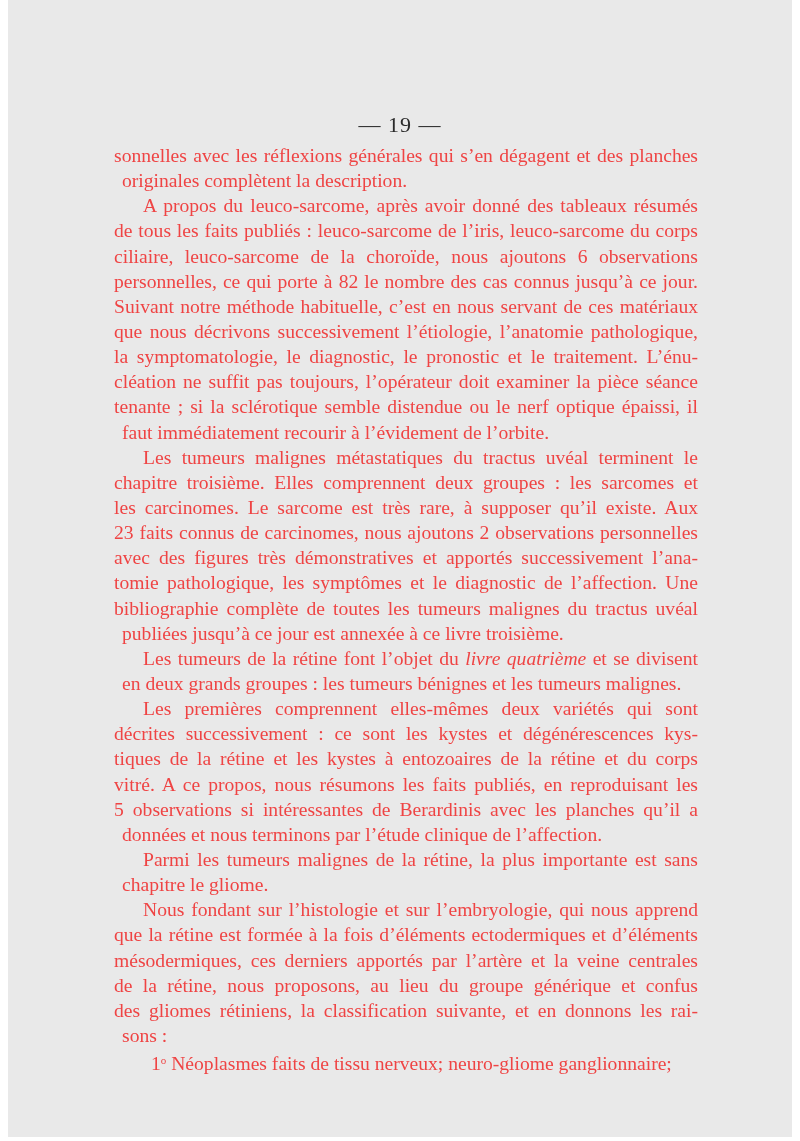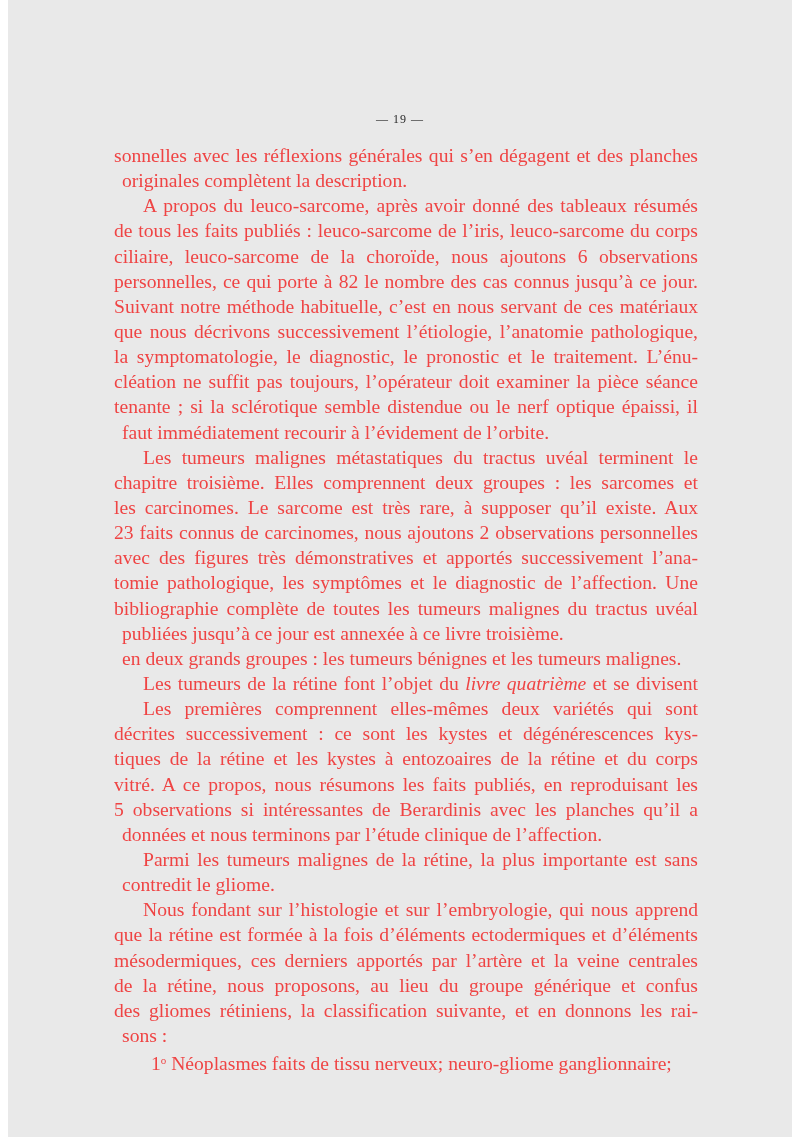--- a/index.html
+++ b/index.html
@@ -21,21 +21,21 @@
     height: 1137px;
     background: #e9e9e9;
   }
   .page-number {
     position: absolute;
     top: 112px;
     left: 0;
     width: 800px;
     text-align: center;
     font-family: "Liberation Serif", "DejaVu Serif", serif;
-    font-size: 12px;
+    font-size: 22px;
     color: #2a2a2a;
     letter-spacing: 1px;
   }
   .text-block {
     position: absolute;
     left: 114px;
     top: 143px;
     width: 584px;
     font-family: "Liberation Serif", "DejaVu Serif", serif;
     font-size: 19.6px;
@@ -94,40 +94,40 @@
     <div class="line">chapitre troisième. Elles comprennent deux groupes : les sarcomes et</div>
     <div class="line">les carcinomes. Le sarcome est très rare, à supposer qu’il existe. Aux</div>
     <div class="line">23 faits connus de carcinomes, nous ajoutons 2 observations personnelles</div>
     <div class="line">avec des figures très démonstratives et apportés successivement l’ana-</div>
     <div class="line">tomie pathologique, les symptômes et le diagnostic de l’affection. Une</div>
     <div class="line">bibliographie complète de toutes les tumeurs malignes du tractus uvéal</div>
     <div class="line last">publiées jusqu’à ce jour est annexée à ce livre troisième.</div>
   </div>
 
   <div>
+    <div class="line indent">
+      <span>Les tumeurs de la rétine font l’objet du </span><em>livre quatrième</em><span> et se divisent</span>
+    </div>
     <div class="line last">
       <span>en deux grands groupes : les tumeurs bénignes et les tumeurs malignes.</span>
-    </div>
-    <div class="line indent">
-      <span>Les tumeurs de la rétine font l’objet du </span><em>livre quatrième</em><span> et se divisent</span>
     </div>
   </div>
 
   <div>
     <div class="line indent">Les premières comprennent elles-mêmes deux variétés qui sont</div>
     <div class="line">décrites successivement : ce sont les kystes et dégénérescences kys-</div>
     <div class="line">tiques de la rétine et les kystes à entozoaires de la rétine et du corps</div>
     <div class="line">vitré. A ce propos, nous résumons les faits publiés, en reproduisant les</div>
     <div class="line">5 observations si intéressantes de Berardinis avec les planches qu’il a</div>
     <div class="line last">données et nous terminons par l’étude clinique de l’affection.</div>
   </div>
 
   <div>
     <div class="line indent">Parmi les tumeurs malignes de la rétine, la plus importante est sans</div>
-    <div class="line last">contredit le gliome.</div>
+    <div class="line last">chapitre le gliome.</div>
   </div>
 
   <div>
     <div class="line indent">Nous fondant sur l’histologie et sur l’embryologie, qui nous apprend</div>
     <div class="line">que la rétine est formée à la fois d’éléments ectodermiques et d’éléments</div>
     <div class="line">mésodermiques, ces derniers apportés par l’artère et la veine centrales</div>
     <div class="line">de la rétine, nous proposons, au lieu du groupe générique et confus</div>
     <div class="line">des gliomes rétiniens, la classification suivante, et en donnons les rai-</div>
     <div class="line last">sons :</div>
   </div>

